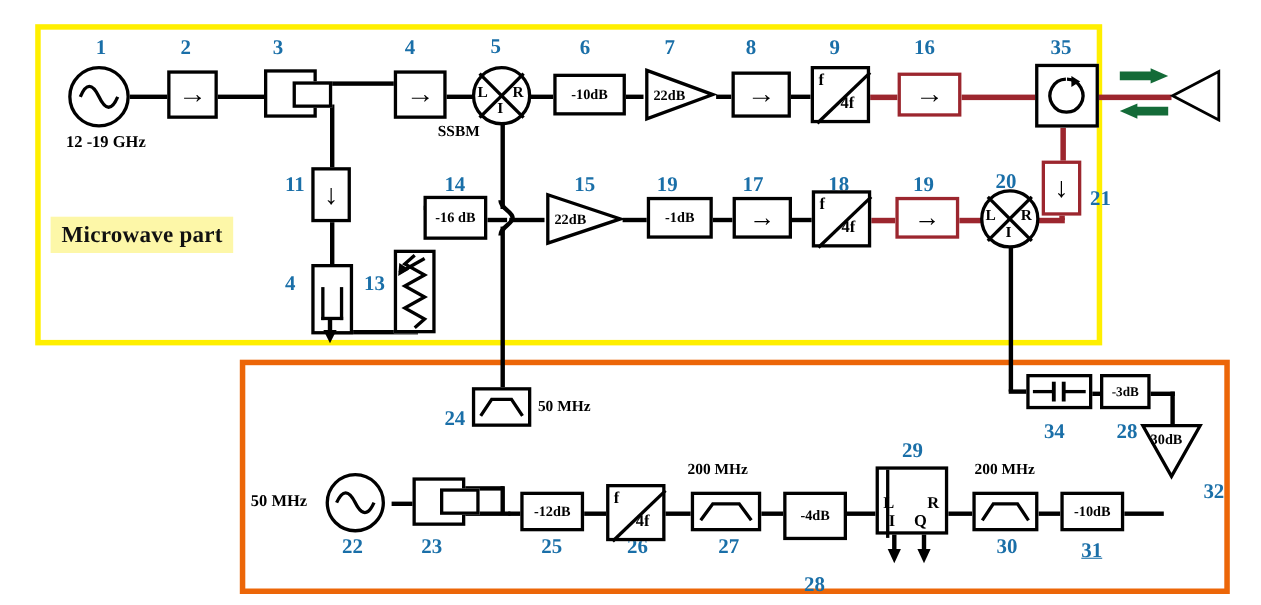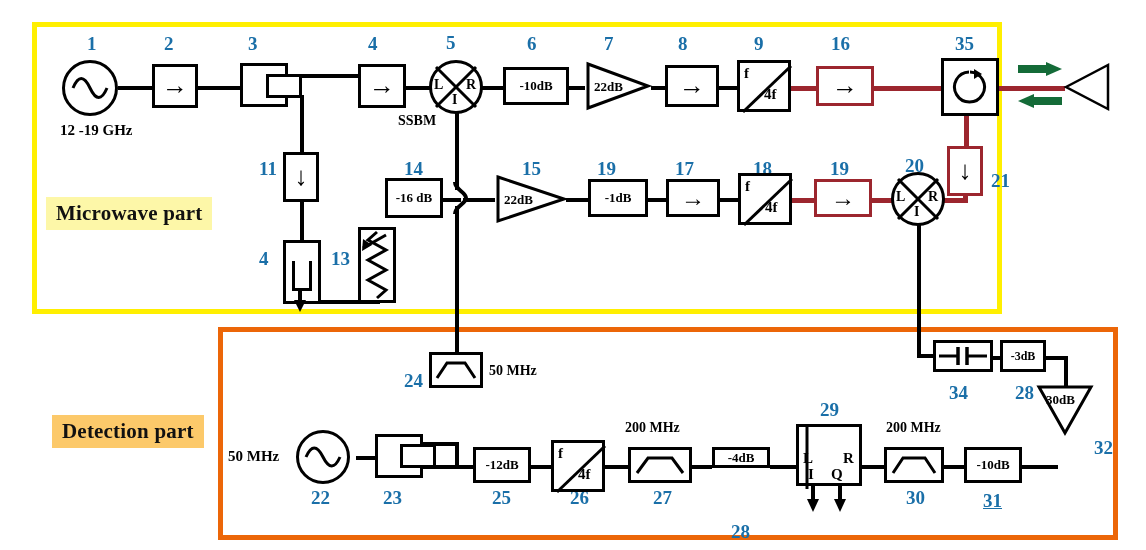--- a/index.html
+++ b/index.html
@@ -39,21 +39,20 @@
 </style>
 </head>
 <body>
 
 <div id="stage">
 
   <div class="frame" id="mw-frame"></div>
   <div class="frame" id="det-frame"></div>
 
   <div class="part-label" id="mw-label">Microwave part</div>
-  <div class="part-label" id="det-label">Detection part</div>
 
   <div class="w wh" style="left:118px;top:86px;width:36px;"></div>
   <div class="w wh" style="left:196px;top:86px;width:46px;"></div>
   <div class="w wh" style="left:283px;top:74px;width:80px;"></div>
   <div class="w wh" style="left:405px;top:86px;width:28px;"></div>
   <div class="w wh" style="left:477px;top:86px;width:26px;"></div>
   <div class="w wh" style="left:569px;top:86px;width:16px;"></div>
   <div class="w wh" style="left:651px;top:86px;width:14px;"></div>
   <div class="w wh" style="left:719px;top:86px;width:18px;"></div>
 
@@ -289,21 +288,21 @@
 
   <div class="num" style="left:653px;top:487px;">27</div>
   <div class="box" style="left:628px;top:447px;width:64px;height:36px;">
     <svg width="52" height="24" viewBox="0 0 52 24" class="noevt">
       <polyline points="3,20 14,5 38,5 49,20" fill="none" stroke="#000" stroke-width="3"></polyline>
     </svg>
   </div>
   <div class="txt" style="left:625px;top:420px;font-size:14px;">200 MHz</div>
 
   <div class="num" style="left:731px;top:487px;margin-top:34px;">28</div>
-  <div class="box" style="left:712px;top:447px;width:58px;height:21px;">-4dB</div>
+  <div class="box" style="left:712px;top:447px;width:58px;height:44px;">-4dB</div>
 
   <div class="num" style="left:820px;top:399px;">29</div>
   <div class="box" style="left:796px;top:424px;width:66px;height:62px;">
     <svg width="66" height="62" viewBox="0 0 66 62" class="noevt" style="position:absolute;left:0;top:0;">
       <line x1="8" y1="0" x2="8" y2="62" stroke="#000" stroke-width="3"></line>
     </svg>
   </div>
   <div class="txt" style="left:803px;top:450px;font-size:15px;">L</div>
   <div class="txt" style="left:843px;top:450px;font-size:15px;">R</div>
   <div class="txt" style="left:808px;top:466px;font-size:15px;">I</div>

